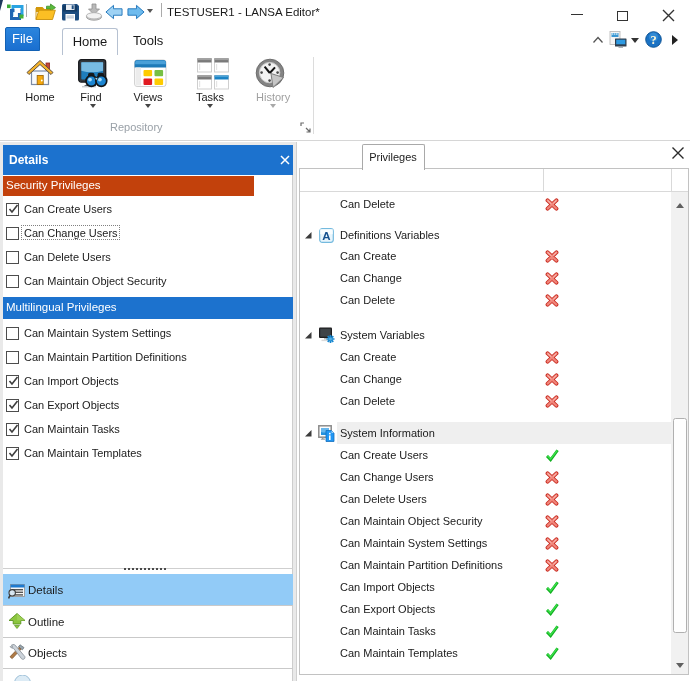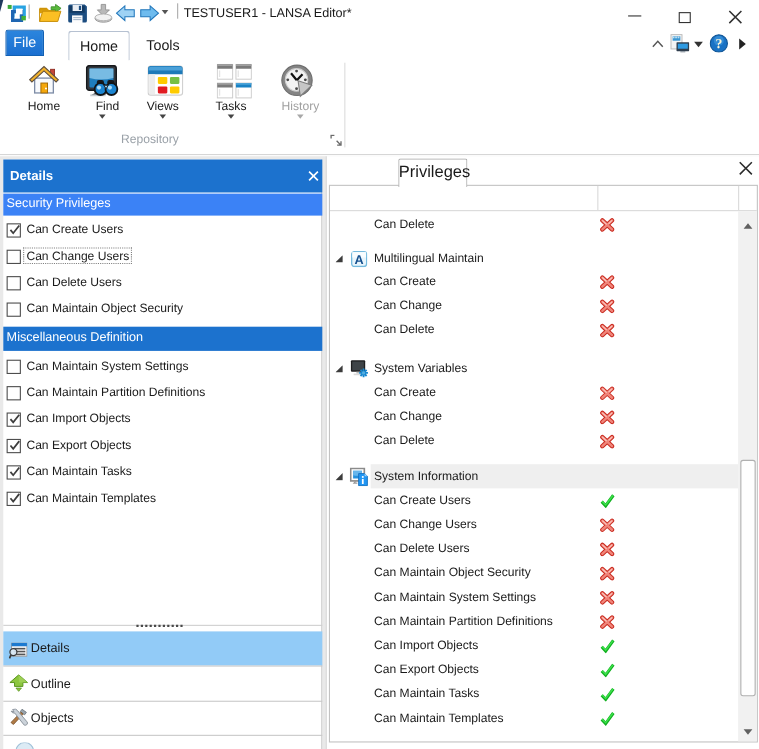--- a/index.html
+++ b/index.html
@@ -110,21 +110,21 @@
  <path d="M5,27.4 h13 v-2 l-8,-1 z" fill="#585f66"></path>
  <path d="M4,27 h14 v1.4 h-14 z" fill="#c9cdd1"></path>
  <rect x="10" y="13.8" width="6.5" height="4.5" rx="2" fill="#17191c"></rect>
  <rect x="19.5" y="13.8" width="6.5" height="4.5" rx="2" fill="#17191c"></rect>
  <circle cx="13.4" cy="22" r="5.4" fill="#1c85d1" stroke="#121518" stroke-width="1.7"></circle>
  <circle cx="23.3" cy="22" r="5.4" fill="#1c85d1" stroke="#121518" stroke-width="1.7"></circle>
  <circle cx="12" cy="20.6" r="1.9" fill="#aadcf8"></circle>
  <circle cx="21.9" cy="20.6" r="1.9" fill="#aadcf8"></circle>
  <path d="M16.4,18.5 h4 l-2,3.2 z" fill="#9fd4f0" stroke="#121518" stroke-width="0.8"></path>
 </svg>
-<div class="t" style="left:87px;top:90px;width:34px;text-align:left">Find</div>
+<div class="t" style="left:74px;top:90px;width:34px;text-align:center">Find</div>
 <div class="a" style="left:89.5px;top:104px;width:0;height:0;border:3.5px solid transparent;border-top:4.5px solid #444;z-index:2"></div>
 
 <svg class="a" style="left:134px;top:59px;z-index:2" width="33" height="29" viewBox="0 0 33 29">
  <rect x="0.6" y="1" width="31.4" height="26.5" rx="2.5" fill="#fff" stroke="#cfcfcf" stroke-width="1"></rect>
  <path d="M0.6,3.5 a2.5,2.5 0 0 1 2.5,-2.5 h26.4 a2.5,2.5 0 0 1 2.5,2.5 v5 H0.6 z" fill="#1e7ab8"></path>
  <path d="M1.2,3.8 a2.2,2.2 0 0 1 2.2,-2.2 h26.2 a2.2,2.2 0 0 1 2.2,2.2 v1.4 H1.2 z" fill="#4aa0d8"></path>
  <rect x="1.6" y="8.5" width="5.4" height="18" fill="#ececec"></rect>
  <rect x="9.5" y="11" width="8.6" height="6.3" rx="1" fill="#fecb00"></rect>
  <rect x="20.5" y="11" width="8.6" height="6.3" rx="1" fill="#77c043"></rect>
  <rect x="9.5" y="19.6" width="8.6" height="6.3" rx="1" fill="#e11b22"></rect>
@@ -186,21 +186,21 @@
 <div class="a" style="left:0;top:142px;width:690px;height:539px;background:#e9e9e9"></div>
 <div id="leftpanel">
 <div class="a" style="left:3px;top:145px;width:290px;height:536px;background:#fff;border-right:1px solid #cdcdcd"></div>
 
 <div class="a" style="left:3px;top:145px;width:290px;height:30px;background:#1c72ce">
  <div style="position:absolute;left:6px;top:8px;color:#fff;font-size:12px;font-weight:bold">Details</div>
  <svg style="left:276px;top:9px" width="12" height="12" viewBox="0 0 12 12">
         <path d="M2,2 L10,10 M10,2 L2,10" stroke="#fff" stroke-width="1.5"></path>
       </svg>
 </div>
-<div class="a" style="left:3px;top:176px;width:290px;height:20px;background:#3b82f6">
+<div class="a" style="left:3px;top:176px;width:251px;height:20px;background:#c2410c">
  <div style="position:absolute;left:3px;top:3px;color:#fff;font-size:11.5px">Security Privileges</div>
 </div>
 <div id="checkrows">
 <div class="a" style="left:6px;top:202.5px;width:13px;height:13px;border:1.6px solid #4d4d4d;background:#fff"></div>
 <svg class="a" style="left:8px;top:204px" width="11" height="10" viewBox="0 0 11 10">
         <path d="M1.5,5 L4,8 L9.5,1" fill="none" stroke="#3e3e3e" stroke-width="1.6"></path>
       </svg>
 <div class="t" style="left:24px;top:202px">Can Create Users</div>
 <div class="a" style="left:6px;top:226.5px;width:13px;height:13px;border:1.6px solid #4d4d4d;background:#fff"></div>
 <div class="a" style="left:21px;top:225px;width:99px;height:15px;border:1px dotted #808080"></div>
@@ -229,21 +229,21 @@
         <path d="M1.5,5 L4,8 L9.5,1" fill="none" stroke="#3e3e3e" stroke-width="1.6"></path>
       </svg>
 <div class="t" style="left:24px;top:422px">Can Maintain Tasks</div>
 <div class="a" style="left:6px;top:446.5px;width:13px;height:13px;border:1.6px solid #4d4d4d;background:#fff"></div>
 <svg class="a" style="left:8px;top:448px" width="11" height="10" viewBox="0 0 11 10">
         <path d="M1.5,5 L4,8 L9.5,1" fill="none" stroke="#3e3e3e" stroke-width="1.6"></path>
       </svg>
 <div class="t" style="left:24px;top:446px">Can Maintain Templates</div>
 </div>
 <div class="a" style="left:3px;top:297px;width:290px;height:22px;background:#1c72ce">
- <div style="position:absolute;left:3px;top:4px;color:#fff;font-size:11.5px">Miscellaneous Definition</div>
+ <div style="position:absolute;left:3px;top:4px;color:#fff;font-size:11.5px">Multilingual Privileges</div>
 </div>
 
 <div class="a" style="left:3px;top:568px;width:290px;height:1px;background:#cfcfcf"></div>
 <div class="a" style="left:124px;top:568px;width:42px;height:3px;border-top:2px dotted #4a4a4a"></div>
 <div class="a" style="left:3px;top:574px;width:290px;height:31px;background:#92cbf7"></div>
 <div class="a" style="left:3px;top:605px;width:290px;height:1px;background:#c9c9c9"></div>
 <div class="a" style="left:3px;top:636.5px;width:290px;height:1px;background:#c9c9c9"></div>
 <div class="a" style="left:3px;top:668px;width:290px;height:1px;background:#c9c9c9"></div>
 
 <svg class="a" style="left:8px;top:584px;z-index:2" width="17" height="16" viewBox="0 0 17 16">
@@ -289,21 +289,21 @@
   </g>
   <g id="tri">
           <path d="M6.5,0 L6.5,6.5 L0,6.5 z" fill="#3c3c3c"></path>
         </g>
  </defs>
 </svg>
 <div class="a" style="left:295.5px;top:142px;width:394.5px;height:539px;background:#fff;border-left:1px solid #d0d0d0"></div>
 
 <div class="t" style="left:306px;top:166px">Definition</div>
 <div class="a" style="left:361.5px;top:144px;width:63px;height:26px;background:#fff;border:1px solid #a9a9a9;border-bottom:none;border-radius:2px 2px 0 0;z-index:3">
- <div style="font-size:15px;color:#1a1a1a;text-align:center;line-height:24px">Privileges</div>
+ <div style="font-size:11px;color:#1a1a1a;text-align:center;line-height:24px">Privileges</div>
 </div>
 <svg class="a" style="left:671px;top:146px" width="14" height="14" viewBox="0 0 14 14">
  <path d="M1.5,1.5 L12.5,12.5 M12.5,1.5 L1.5,12.5" stroke="#2b2b2b" stroke-width="1.4"></path>
 </svg>
 
 <div class="a" style="left:299px;top:168px;width:390px;height:507px;background:#fff;border:1px solid #c2c2c2;z-index:2"></div>
 <div class="a" style="left:300px;top:191px;width:388px;height:1px;background:#d9d9d9;z-index:2"></div>
 <div class="a" style="left:543px;top:169px;width:1px;height:22px;background:#d9d9d9;z-index:2"></div>
 <div class="a" style="left:671px;top:169px;width:1px;height:22px;background:#d9d9d9;z-index:2"></div>
 
@@ -319,21 +319,21 @@
         <use href="#rx"></use>
       </svg>
 <svg class="a" style="left:305px;top:231.5px;z-index:3" width="7" height="7" viewBox="0 0 7 7">
         <use href="#tri"></use>
       </svg>
 <svg class="a" style="left:318.5px;top:227.5px;z-index:3" width="15" height="15" viewBox="0 0 15 15">
  <rect x="0.7" y="0.7" width="13.6" height="13.6" rx="2.5" fill="#e8f5fc" stroke="#74bade" stroke-width="1.2"></rect>
  <path d="M1.2,1.2 h12.6 v5 h-12.6 z" fill="#fbfeff" opacity="0.9"></path>
  <text x="7.5" y="11.6" font-size="11.5" font-weight="bold" fill="#15508e" text-anchor="middle" font-family="Liberation Sans,sans-serif">A</text>
 </svg>
-<div class="t" style="left:340px;top:228px">Multilingual Maintain</div>
+<div class="t" style="left:340px;top:228px">Definitions Variables</div>
 <div class="t" style="left:340px;top:249px">Can Create</div>
       <svg class="a" style="left:545px;top:249px;z-index:3" width="14" height="14">
         <use href="#rx"></use>
       </svg>
 <div class="t" style="left:340px;top:271px">Can Change</div>
       <svg class="a" style="left:545px;top:271px;z-index:3" width="14" height="14">
         <use href="#rx"></use>
       </svg>
 <div class="t" style="left:340px;top:293px">Can Delete</div>
       <svg class="a" style="left:545px;top:293px;z-index:3" width="14" height="14">

